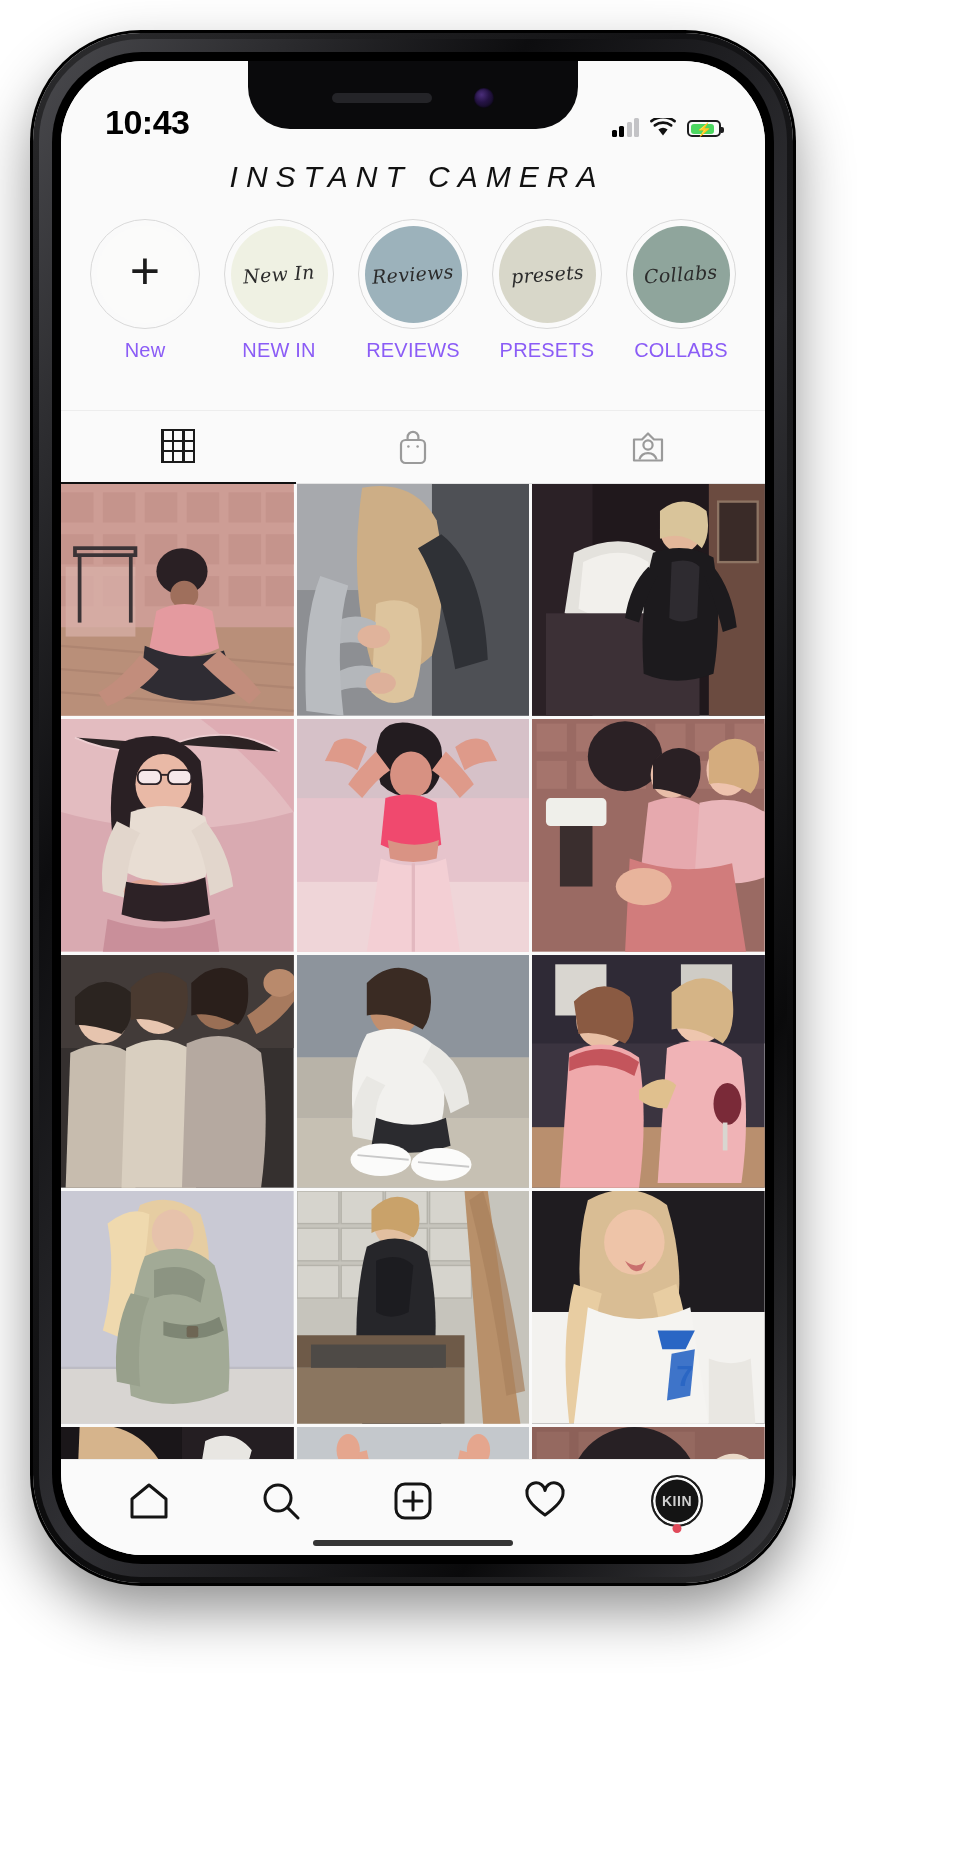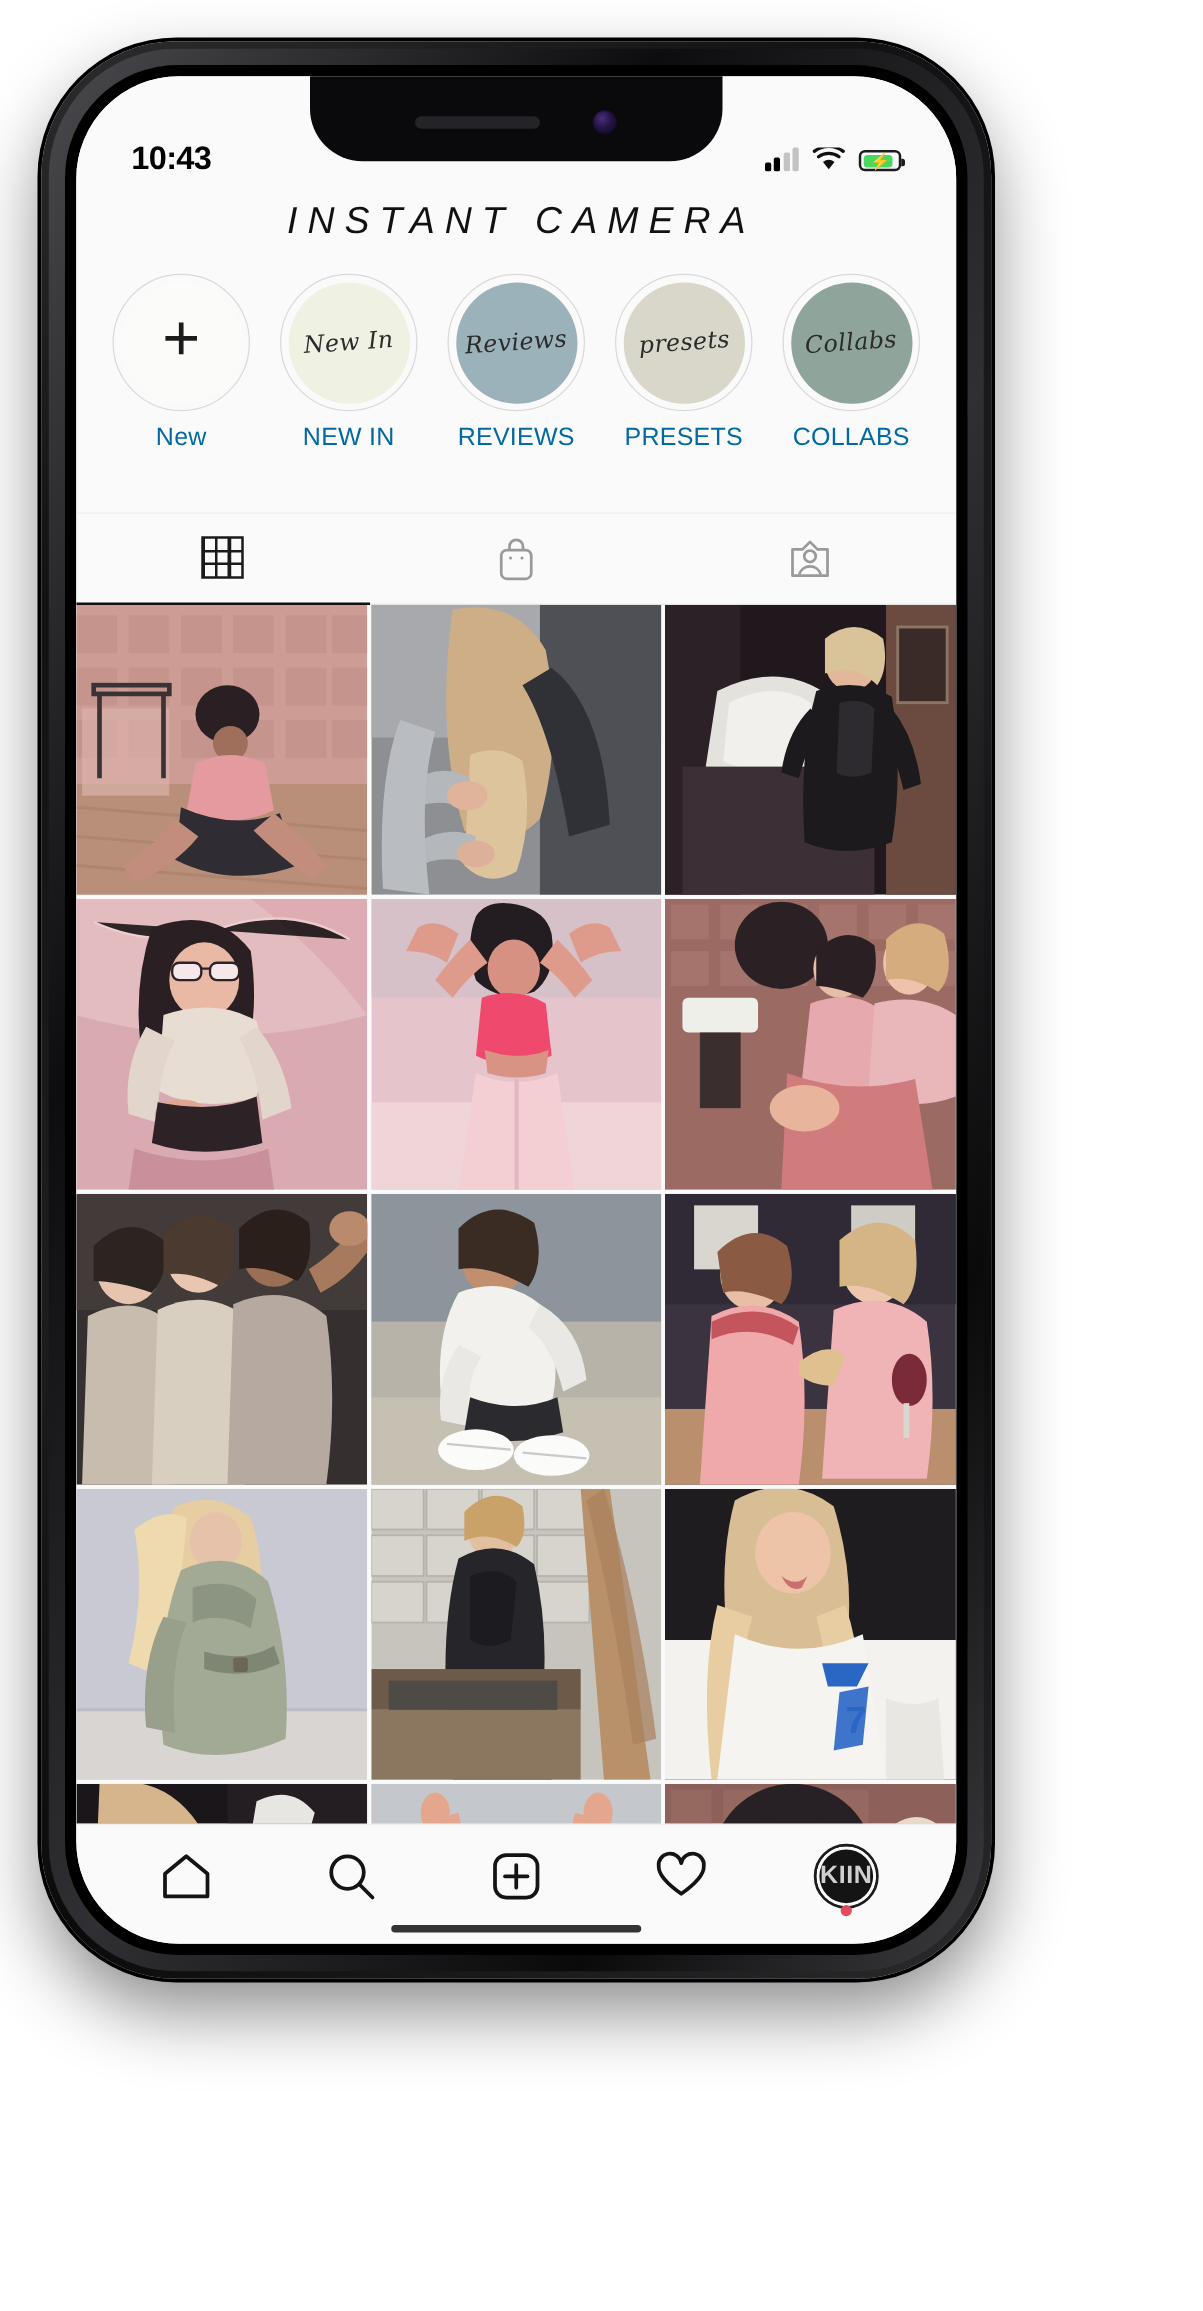--- a/index.html
+++ b/index.html
@@ -107,21 +107,21 @@
     height: 88px;
     display: flex;
     align-items: flex-end;
     justify-content: space-between;
     padding: 0 44px 6px 44px;
     box-sizing: border-box;
     background: #fafafa;
     z-index: 30;
   }
   .status-time {
-    font-size: 26px;
+    font-size: 34px;
     font-weight: 700;
     letter-spacing: -0.5px;
     color: #000;
     line-height: 1;
     padding-bottom: 4px;
   }
   .status-icons {
     display: flex;
     align-items: flex-end;
     gap: 11px;
@@ -255,21 +255,21 @@
   }
   .hl-plus {
     font-size: 52px;
     font-weight: 300;
     color: #1b1b1b;
     line-height: 1;
     margin-top: -6px;
   }
   .hl-label {
     font-size: 20px;
-    color: #0369a1;
+    color: #8b5cf6;
     letter-spacing: .2px;
     white-space: nowrap;
   }
 
   
   .tabs {
     position: absolute;
     top: 350px; left: 0; right: 0;
     height: 72px;
     display: flex;
@@ -336,21 +336,21 @@
   .avatar-nav {
     position: relative;
     width: 48px; height: 48px;
     border-radius: 50%;
     background: #141414;
     border: 2.5px solid #1c1c1c;
     box-shadow: 0 0 0 2.5px #fafafa inset;
     display: flex; align-items: center; justify-content: center;
   }
   .avatar-nav .txt {
-    font-size: 20px;
+    font-size: 14px;
     letter-spacing: .5px;
     color: #cfcfcf;
     font-weight: 600;
   }
   .avatar-dot {
     position: absolute;
     bottom: -8px; left: 50%;
     transform: translateX(-50%);
     width: 9px; height: 9px;
     border-radius: 50%;

